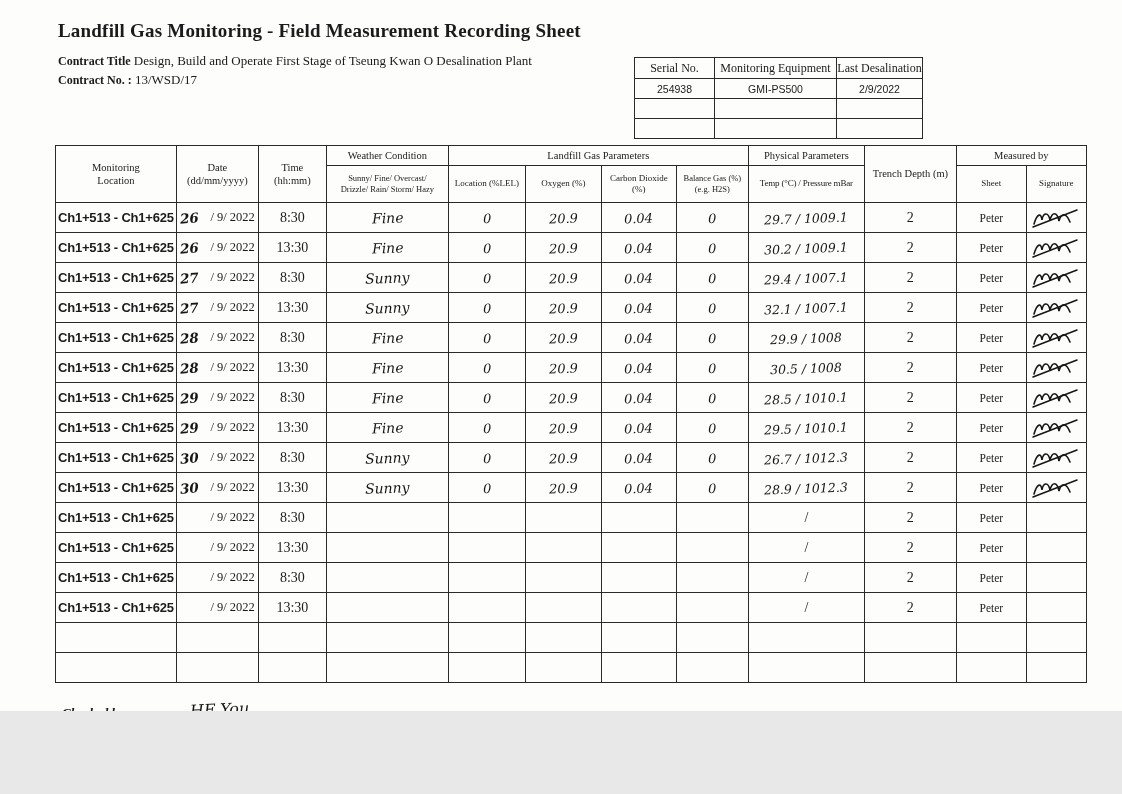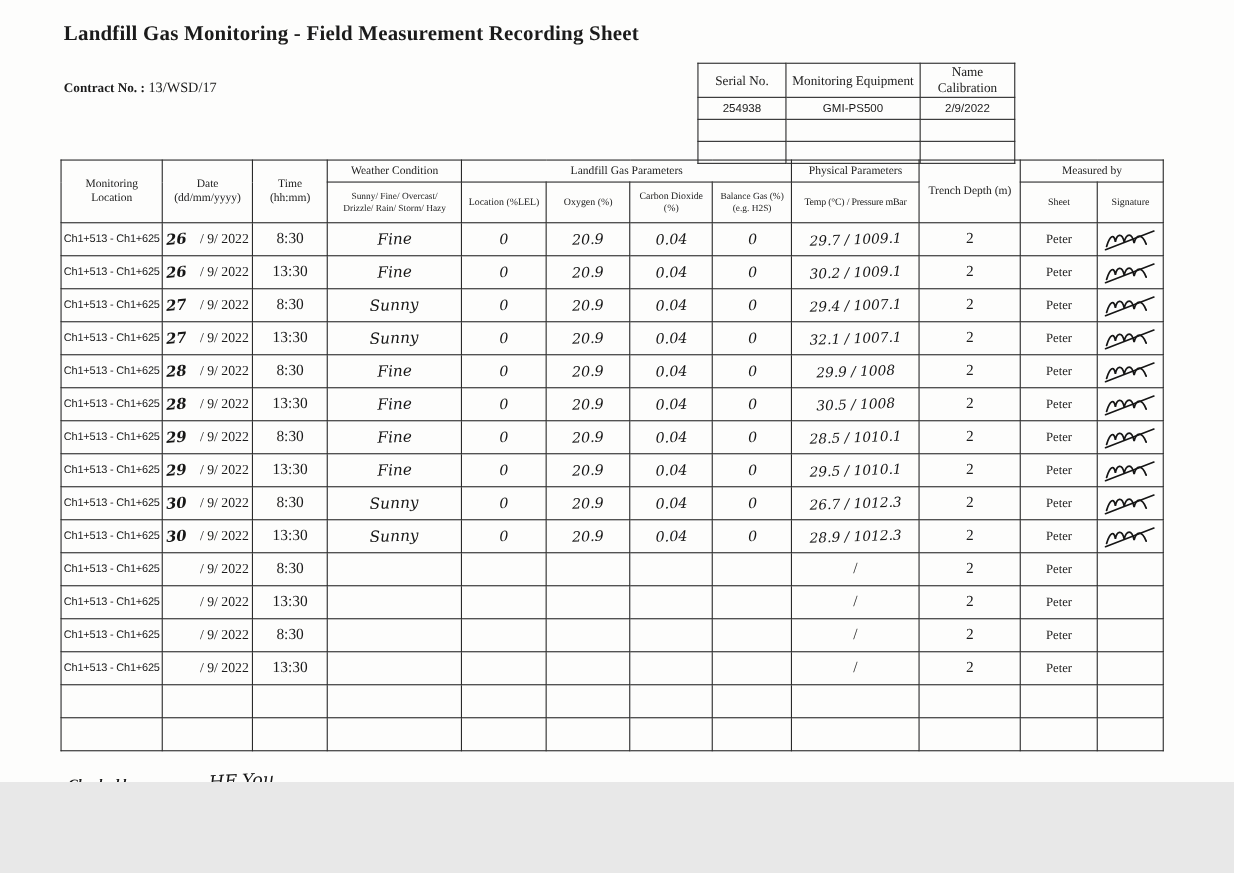--- a/index.html
+++ b/index.html
@@ -17,21 +17,21 @@
   .equip td{font-family:"Liberation Sans",sans-serif;font-size:10.5px;height:19px;}
   
   .mt{position:absolute;left:55px;top:145px;border-collapse:collapse;table-layout:fixed;}
   .mt th,.mt td{border:1px solid #2a2a2a;padding:0 2px;text-align:center;vertical-align:middle;overflow:hidden;}
   .mt th{font-family:Liberation Serif, serif;font-weight:normal;white-space:pre-line;line-height:1.25;}
   .mt thead tr.grp th{height:19px;font-size:10.5px;}
   .mt thead tr.sub th{height:36px;font-size:9px;}
   .mt thead th.big{font-size:10.5px;}
   .mt thead th.nowrap{white-space:nowrap;letter-spacing:-.2px;}
   .mt tbody tr{height:30px;}
-  .mt td.loc{font-family:"Liberation Sans",sans-serif;font-size:10px;letter-spacing:-.2px;white-space:nowrap;}
+  .mt td.loc{font-family:"Liberation Sans",sans-serif;font-size:13px;letter-spacing:-.2px;white-space:nowrap;font-weight:bold;}
   .mt td.date{padding:0 3px;}
   .date-wrap{display:flex;justify-content:space-between;align-items:center;}
   .printed{font-size:12.5px;}
   .mt td.serif{font-size:14px;}
   
   .hw{font-family:"DejaVu Serif",serif;font-style:italic;display:inline-block;
       transform:rotate(-2deg);font-size:13px;color:#161616;}
   .hw.day{font-size:13.5px;transform:rotate(-5deg);font-weight:bold;}
   .hw.weather{font-size:14px;}
   .hw.tp{font-size:12.5px;white-space:nowrap;}
@@ -43,36 +43,40 @@
   .fsig{font-size:16px;transform:rotate(-3deg);}
   .fdate{font-size:15px;}
   .sig-svg{display:block;margin:0 auto;}
 </style>
 </head>
 <body>
 
 <div class="page">
 
   <div class="title">Landfill Gas Monitoring - Field Measurement Recording Sheet</div>
+  <div class="contract-line ct">
+    <b>Contract Title</b>
+    <span>Design, Build and Operate First Stage of Tseung Kwan O Desalination Plant</span>
+  </div>
   <div class="contract-line cn">
     <b>Contract No. :</b>
     <span>13/WSD/17</span>
   </div>
 
   <table class="equip">
     <colgroup>
         <col style="width:80px">
         <col style="width:122px">
         <col style="width:86px">
       </colgroup>
     <thead>
         <tr>
           <th>Serial No.</th>
           <th>Monitoring Equipment</th>
-          <th>Name Calibration</th>
+          <th>Last Desalination</th>
         </tr>
       </thead>
     <tbody>
         <tr>
           <td>254938</td>
           <td>GMI-PS500</td>
           <td>2/9/2022</td>
         </tr>
         <tr>
           <td></td>

